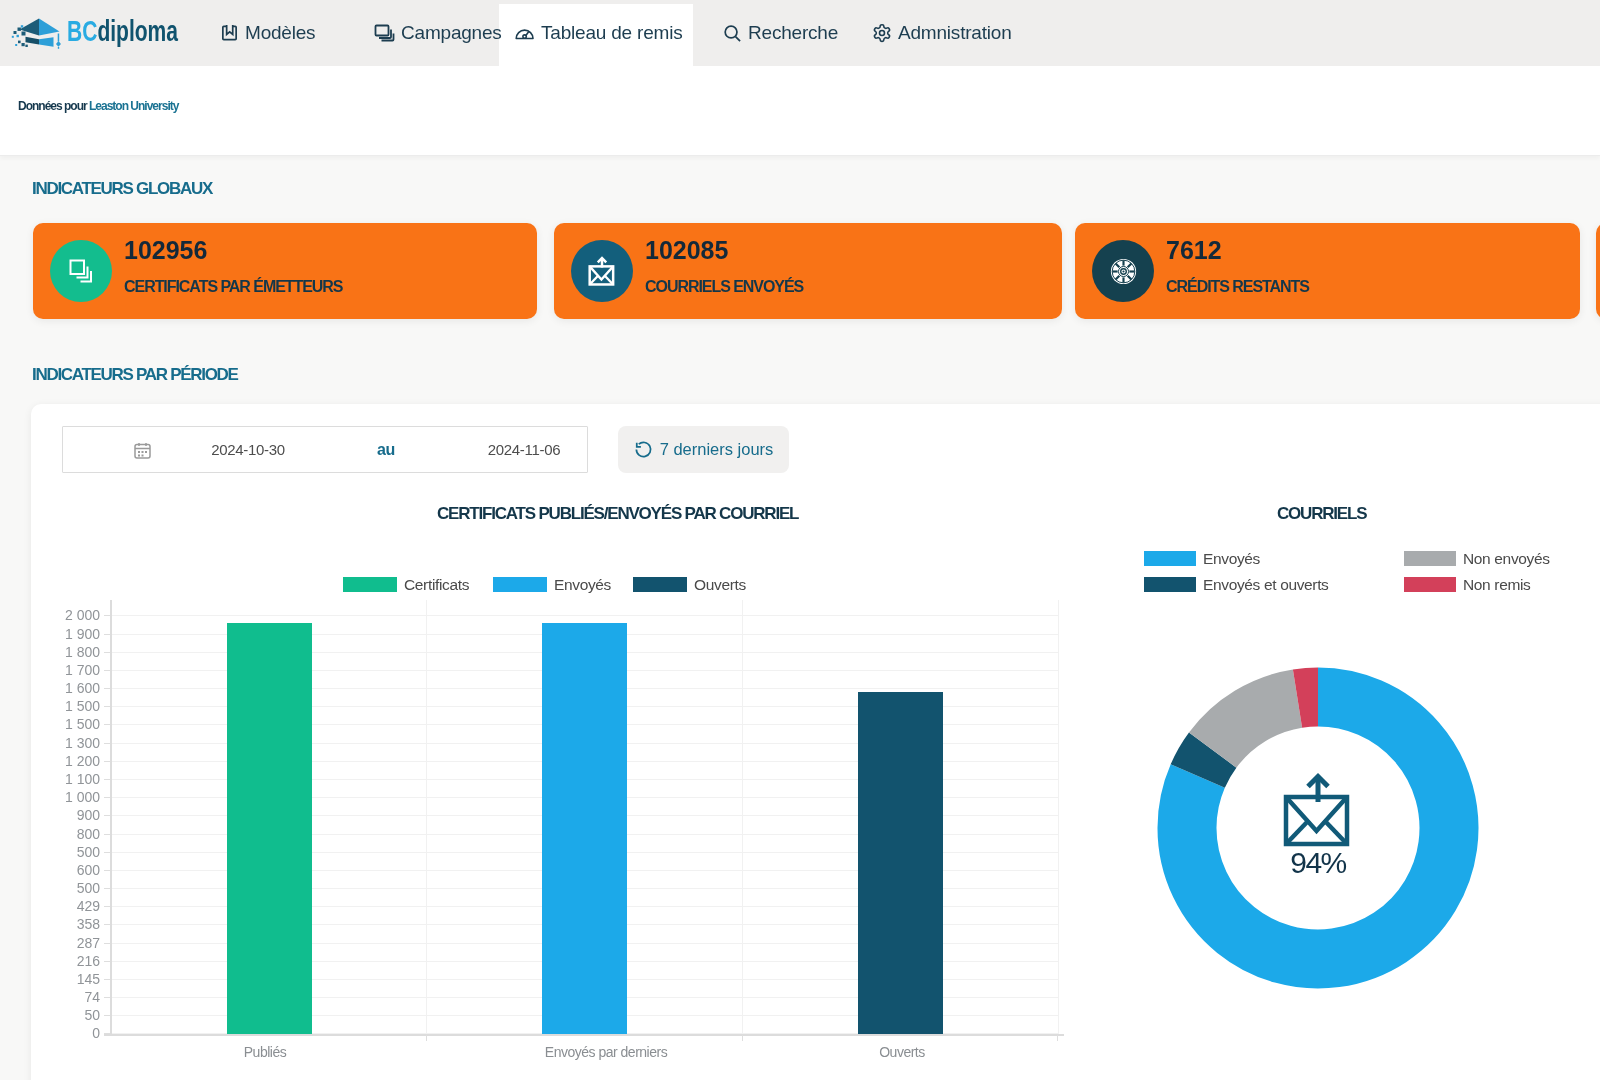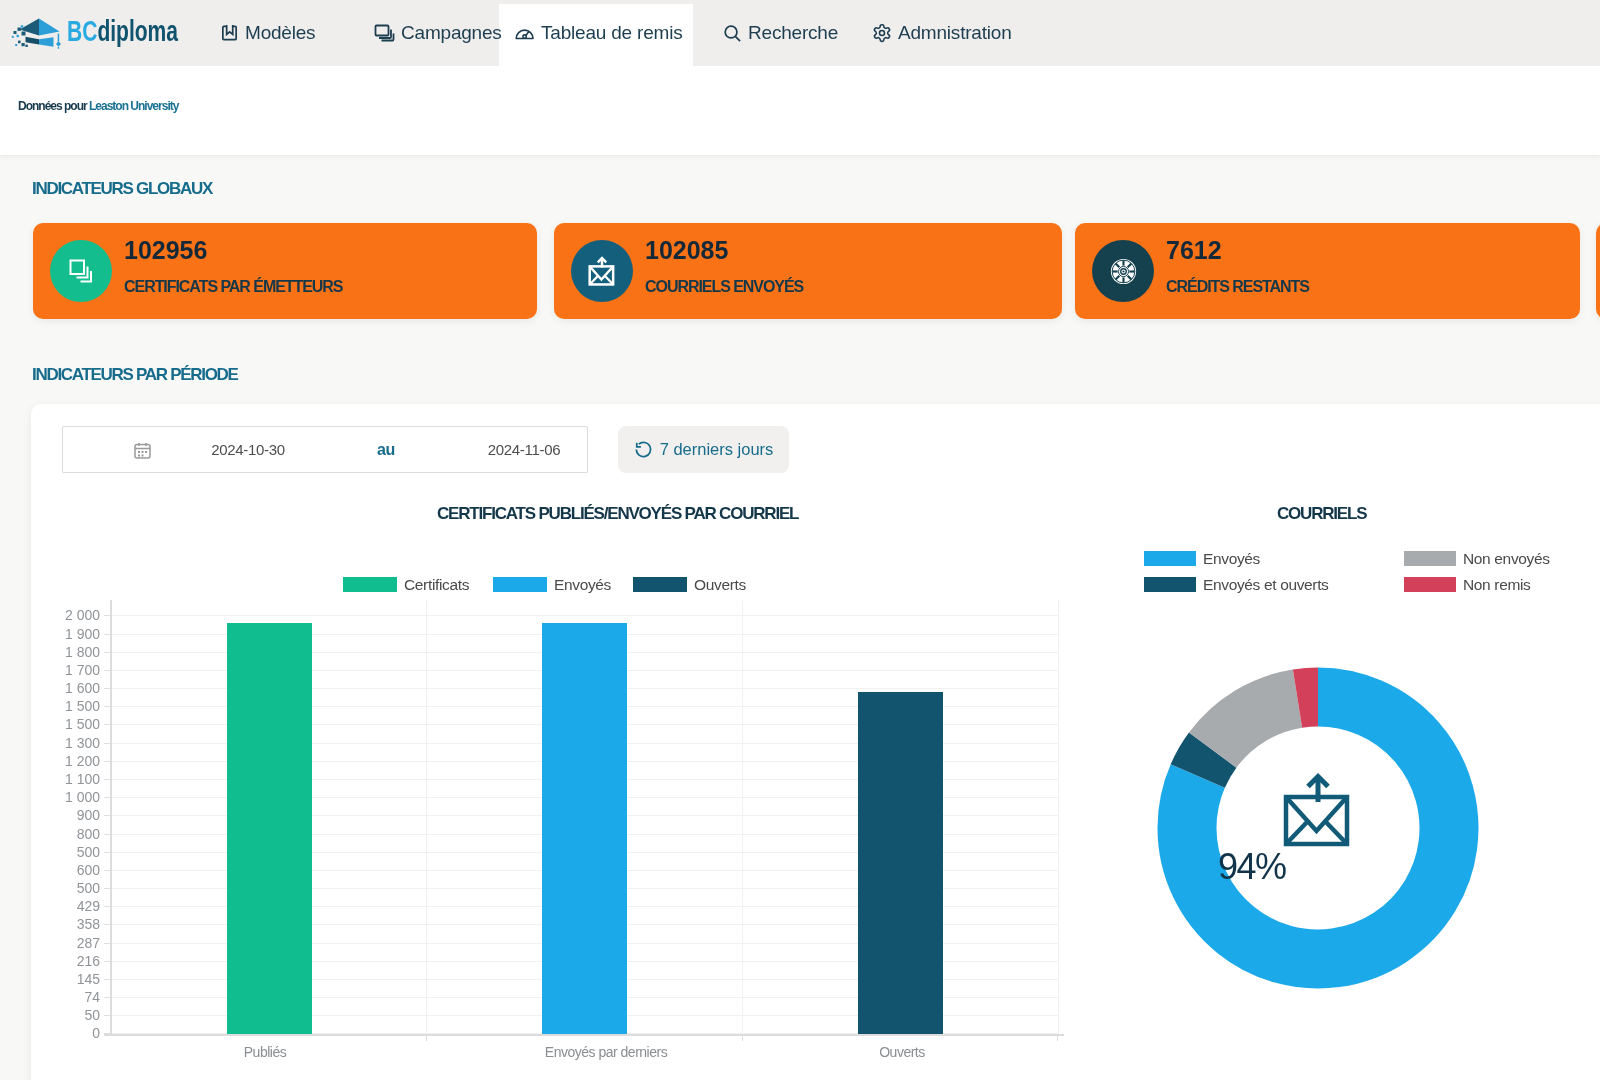--- a/index.html
+++ b/index.html
@@ -294,13 +294,13 @@
 <svg class="abs" style="left:1283px;top:770px" width="70" height="78" viewBox="0 0 70 78">
   <g stroke="#115a78" fill="none">
     <path d="M35 32 L35 9" stroke-width="5"></path>
     <path d="M25 16.5 L35 6.5 L45 16.5" stroke-width="5" stroke-linejoin="miter"></path>
     <rect x="3" y="27" width="61" height="47" stroke-width="4.5"></rect>
     <path d="M3 27 L33.5 61 L64 27" stroke-width="4.5"></path>
     <path d="M3 74 L26 50" stroke-width="4.5"></path>
     <path d="M64 74 L41 50" stroke-width="4.5"></path>
   </g>
 </svg>
-<div class="abs" style="left:1218px;top:846px;width:200px;font-size:36px;font-weight:500;color:#12344a;letter-spacing:-1.5px">94%</div>
+<div class="abs" style="left:1218px;top:846px;width:200px;text-align:center;font-size:30px;font-weight:500;color:#12344a;letter-spacing:-1.5px">94%</div>
 
 </body></html>

